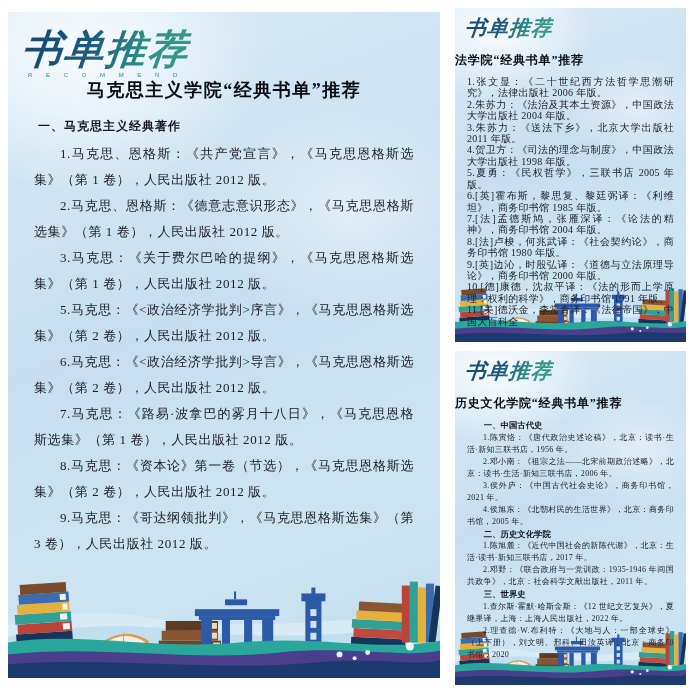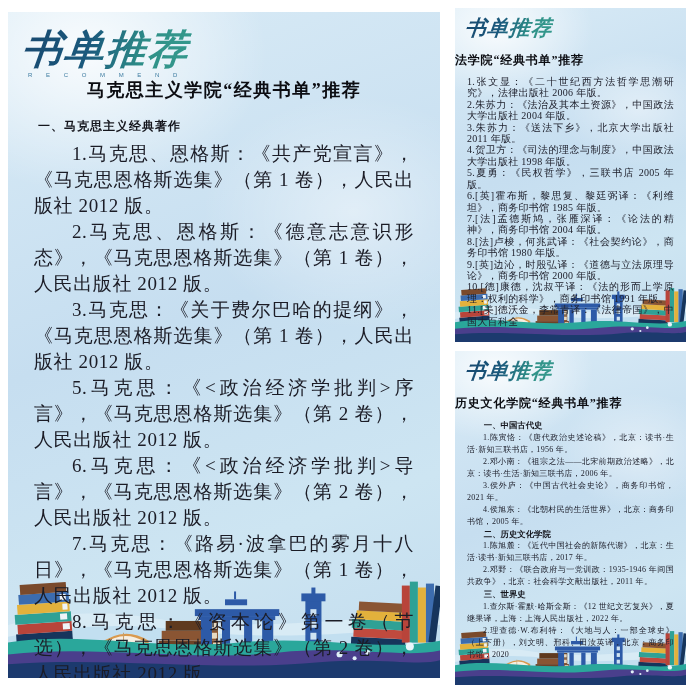--- a/index.html
+++ b/index.html
@@ -40,21 +40,21 @@
   .title-lg {
     text-align:center; font-size:18px; font-weight:700;
     color:#0c0d12; letter-spacing:1.5px;
   }
   .sec-lg {
     margin:16px 0 6px 30px; font-size:12px; font-weight:700; color:#15161d;
     font-family:"Liberation Sans","DejaVu Sans",sans-serif; letter-spacing:1px;
   }
   .list-lg { margin:0 26px; position:relative; z-index:2; }
   .item-lg {
-    font-size:19px; line-height:26px; color:#1b1c26; text-indent:2em;
+    font-size:13px; line-height:26px; color:#1b1c26; text-indent:2em;
     text-align:justify; letter-spacing:0.6px;
   }
 
   .title-sm {
     margin-top:13px; text-align:left; font-size:12px; font-weight:700;
     color:#0c0d12; letter-spacing:0.8px;
   }
   .list-sm { margin:7px 12px 0 12px; position:relative; z-index:2; }
   .item-sm {
     font-size:10px; line-height:11.4px; color:#20222e; text-align:justify;

